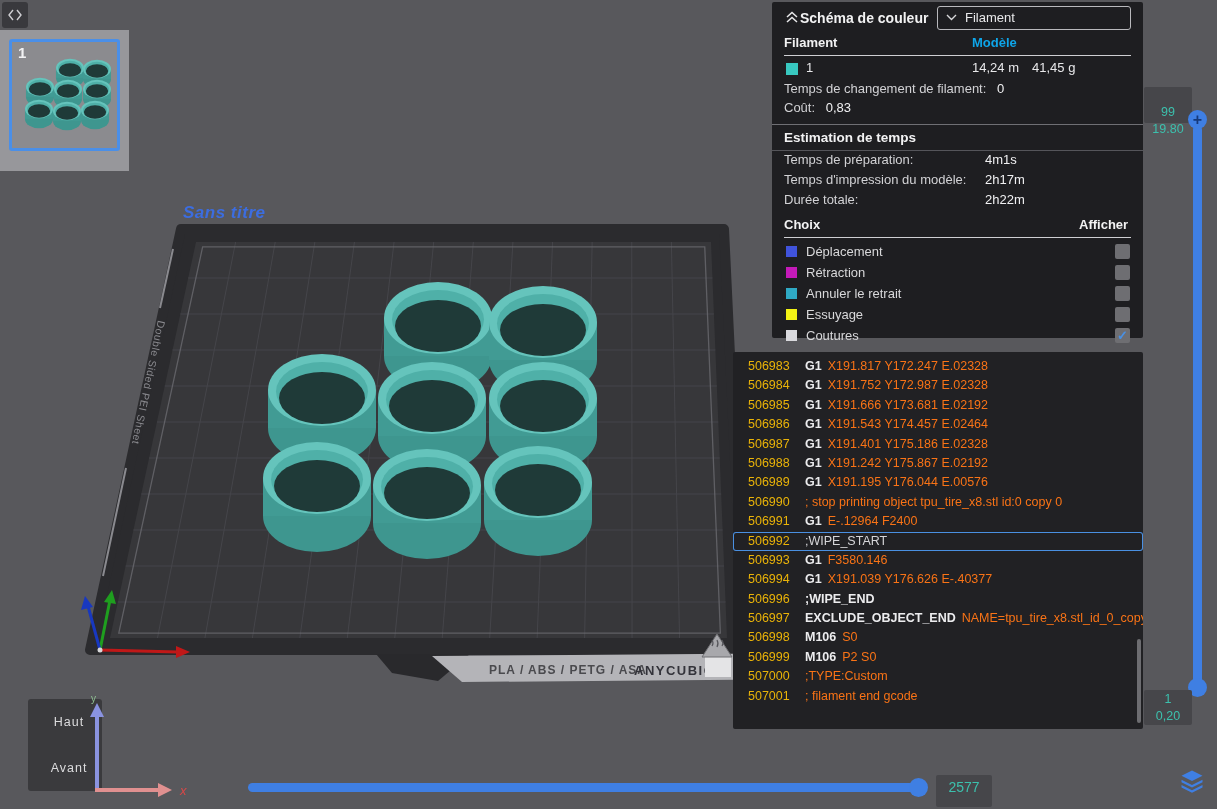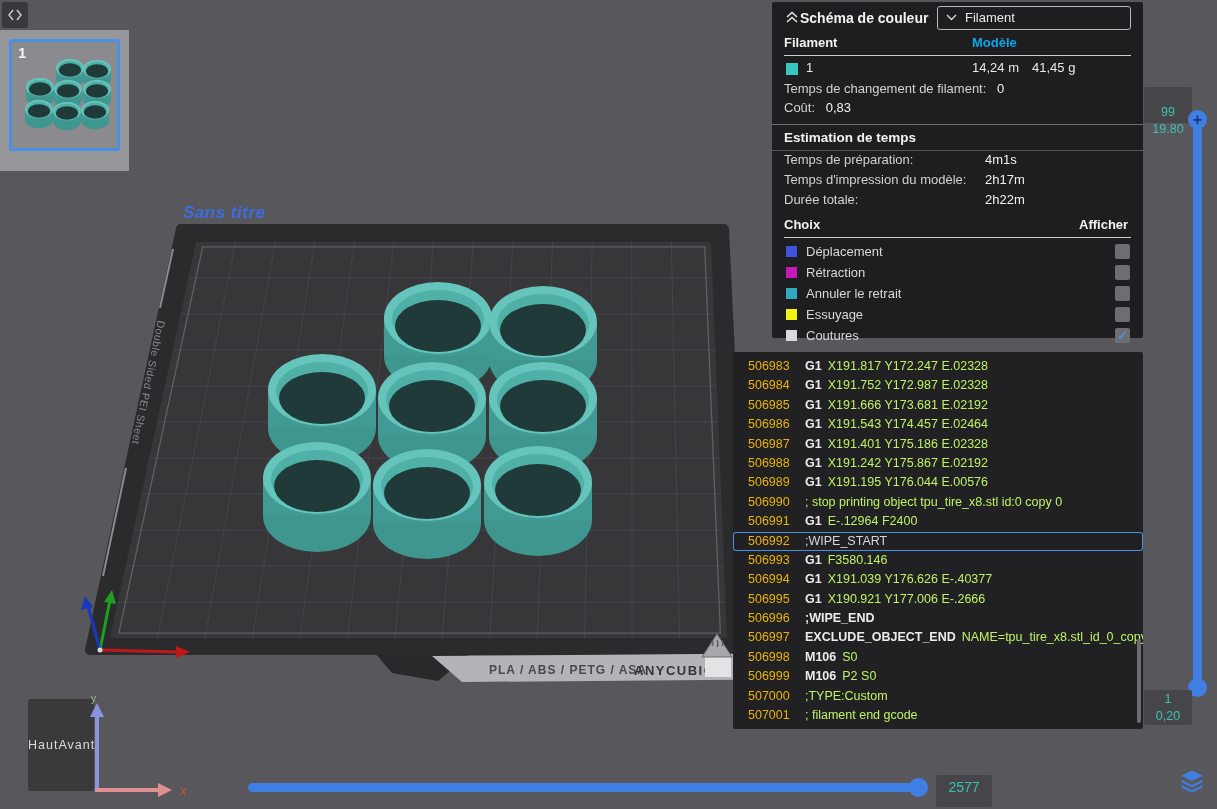--- a/index.html
+++ b/index.html
@@ -53,21 +53,21 @@
     border-radius:2px;display:flex;align-items:center;justify-content:center;
     color:#4a90e2;font-size:13px;font-weight:bold;line-height:15px;}
 
   
   #gcode-panel{position:absolute;left:733px;top:352px;width:410px;height:377px;background:#212124;
     border-radius:2px;box-sizing:border-box;padding-top:5px;overflow:hidden;}
   .gcode-row{position:relative;height:19.4px;line-height:19.4px;font-size:12.5px;white-space:nowrap;
     padding-left:7px;box-sizing:border-box;border-radius:3px;}
   .gcode-row .num{display:inline-block;width:49px;color:#eab308;margin-left:8px;}
   .gcode-row .cmd{color:#ececee;font-weight:bold;margin-left:8px;}
-  .gcode-row .args{color:#bef264;margin-left:6px;}
+  .gcode-row .args{color:#f97316;margin-left:6px;}
   .gcode-row.no-cmd .args{margin-left:8px;}
   .gcode-row.selected{box-shadow:inset 0 0 0 1px #4a90e2;}
   .gcode-row.selected .cmd{color:#d6d6d9;font-weight:normal;}
   #gcode-scrollthumb{position:absolute;right:2px;bottom:6px;width:4px;height:84px;background:#6d6d71;border-radius:2px;}
 
   
   #v-track{position:absolute;left:1193px;top:125px;width:9px;height:561px;background:#3f7fe3;border-radius:5px;}
   #v-plus{position:absolute;left:1188px;top:110px;width:19px;height:19px;border-radius:50%;background:#3f7fe3;
     color:#16397a;font-size:16px;font-weight:bold;display:flex;align-items:center;justify-content:center;line-height:17px;}
   #v-handle{position:absolute;left:1188px;top:678px;width:19px;height:19px;border-radius:50%;background:#3f7fe3;}
@@ -76,21 +76,21 @@
   #v-top-box{left:1144px;top:87px;width:48px;height:36px;padding-top:17px;box-sizing:border-box;}
   #v-bot-box{left:1144px;top:690px;width:48px;height:35px;padding-top:1px;box-sizing:border-box;}
 
   
   #h-track{position:absolute;left:248px;top:783px;width:676px;height:9px;background:#3f7fe3;border-radius:5px;}
   #h-handle{position:absolute;left:909px;top:778px;width:19px;height:19px;border-radius:50%;background:#3f7fe3;}
   #h-box{left:936px;top:775px;width:56px;height:32px;line-height:25px;font-size:14px;}
 
   
   #view-cube{position:absolute;left:28px;top:699px;width:66px;height:92px;background:#3a3a3d;border-radius:3px;
-    display:flex;flex-direction:row;}
+    display:flex;flex-direction:column;padding-left:8px;}
   .vc-btn{flex:1;display:flex;align-items:center;justify-content:center;color:#dcdcde;
     font-size:12.5px;letter-spacing:1px;}
   #axes-2d{position:absolute;left:80px;top:693px;pointer-events:none;}
 
   #layers-icon{position:absolute;left:1178px;top:766px;}
 </style>
 </head>
 <body>
 
 <div id="app">
@@ -363,21 +363,20 @@
         <div class="gcode-row"><span class="num">506985</span><span class="cmd">G1</span><span class="args">X191.666 Y173.681 E.02192</span></div>
         <div class="gcode-row"><span class="num">506986</span><span class="cmd">G1</span><span class="args">X191.543 Y174.457 E.02464</span></div>
         <div class="gcode-row"><span class="num">506987</span><span class="cmd">G1</span><span class="args">X191.401 Y175.186 E.02328</span></div>
         <div class="gcode-row"><span class="num">506988</span><span class="cmd">G1</span><span class="args">X191.242 Y175.867 E.02192</span></div>
         <div class="gcode-row"><span class="num">506989</span><span class="cmd">G1</span><span class="args">X191.195 Y176.044 E.00576</span></div>
         <div class="gcode-row no-cmd"><span class="num">506990</span><span class="args">; stop printing object tpu_tire_x8.stl id:0 copy 0</span></div>
         <div class="gcode-row"><span class="num">506991</span><span class="cmd">G1</span><span class="args">E-.12964 F2400</span></div>
         <div class="gcode-row selected"><span class="num">506992</span><span class="cmd">;WIPE_START</span></div>
         <div class="gcode-row"><span class="num">506993</span><span class="cmd">G1</span><span class="args">F3580.146</span></div>
         <div class="gcode-row"><span class="num">506994</span><span class="cmd">G1</span><span class="args">X191.039 Y176.626 E-.40377</span></div>
-        <div class="gcode-row"><span class="num">506995</span><span class="cmd">G1</span><span class="args">X190.921 Y177.006 E-.2666</span></div>
         <div class="gcode-row"><span class="num">506996</span><span class="cmd">;WIPE_END</span></div>
         <div class="gcode-row"><span class="num">506997</span><span class="cmd">EXCLUDE_OBJECT_END</span><span class="args">NAME=tpu_tire_x8.stl_id_0_copy_0</span></div>
         <div class="gcode-row"><span class="num">506998</span><span class="cmd">M106</span><span class="args">S0</span></div>
         <div class="gcode-row"><span class="num">506999</span><span class="cmd">M106</span><span class="args">P2 S0</span></div>
         <div class="gcode-row no-cmd"><span class="num">507000</span><span class="args">;TYPE:Custom</span></div>
         <div class="gcode-row no-cmd"><span class="num">507001</span><span class="args">; filament end gcode</span></div>
       </div>
     <div id="gcode-scrollthumb"></div>
   </div>
 

